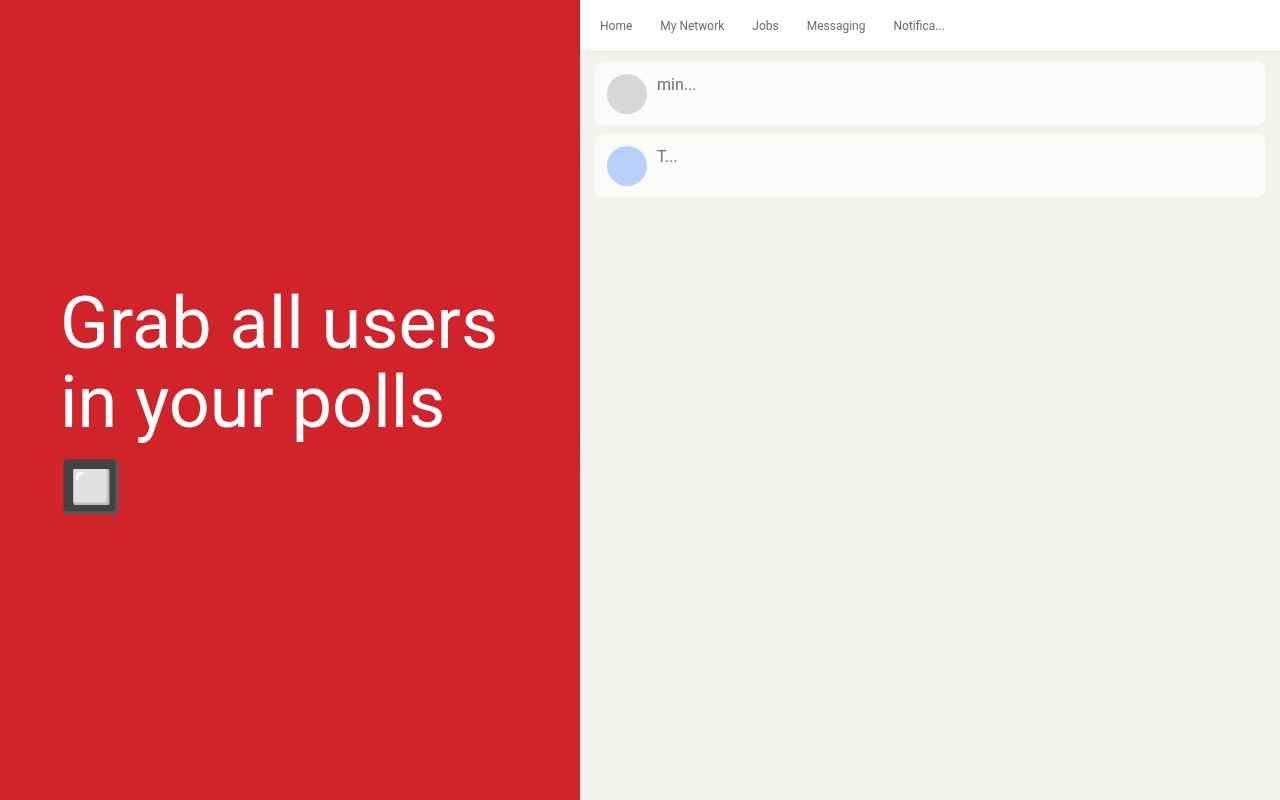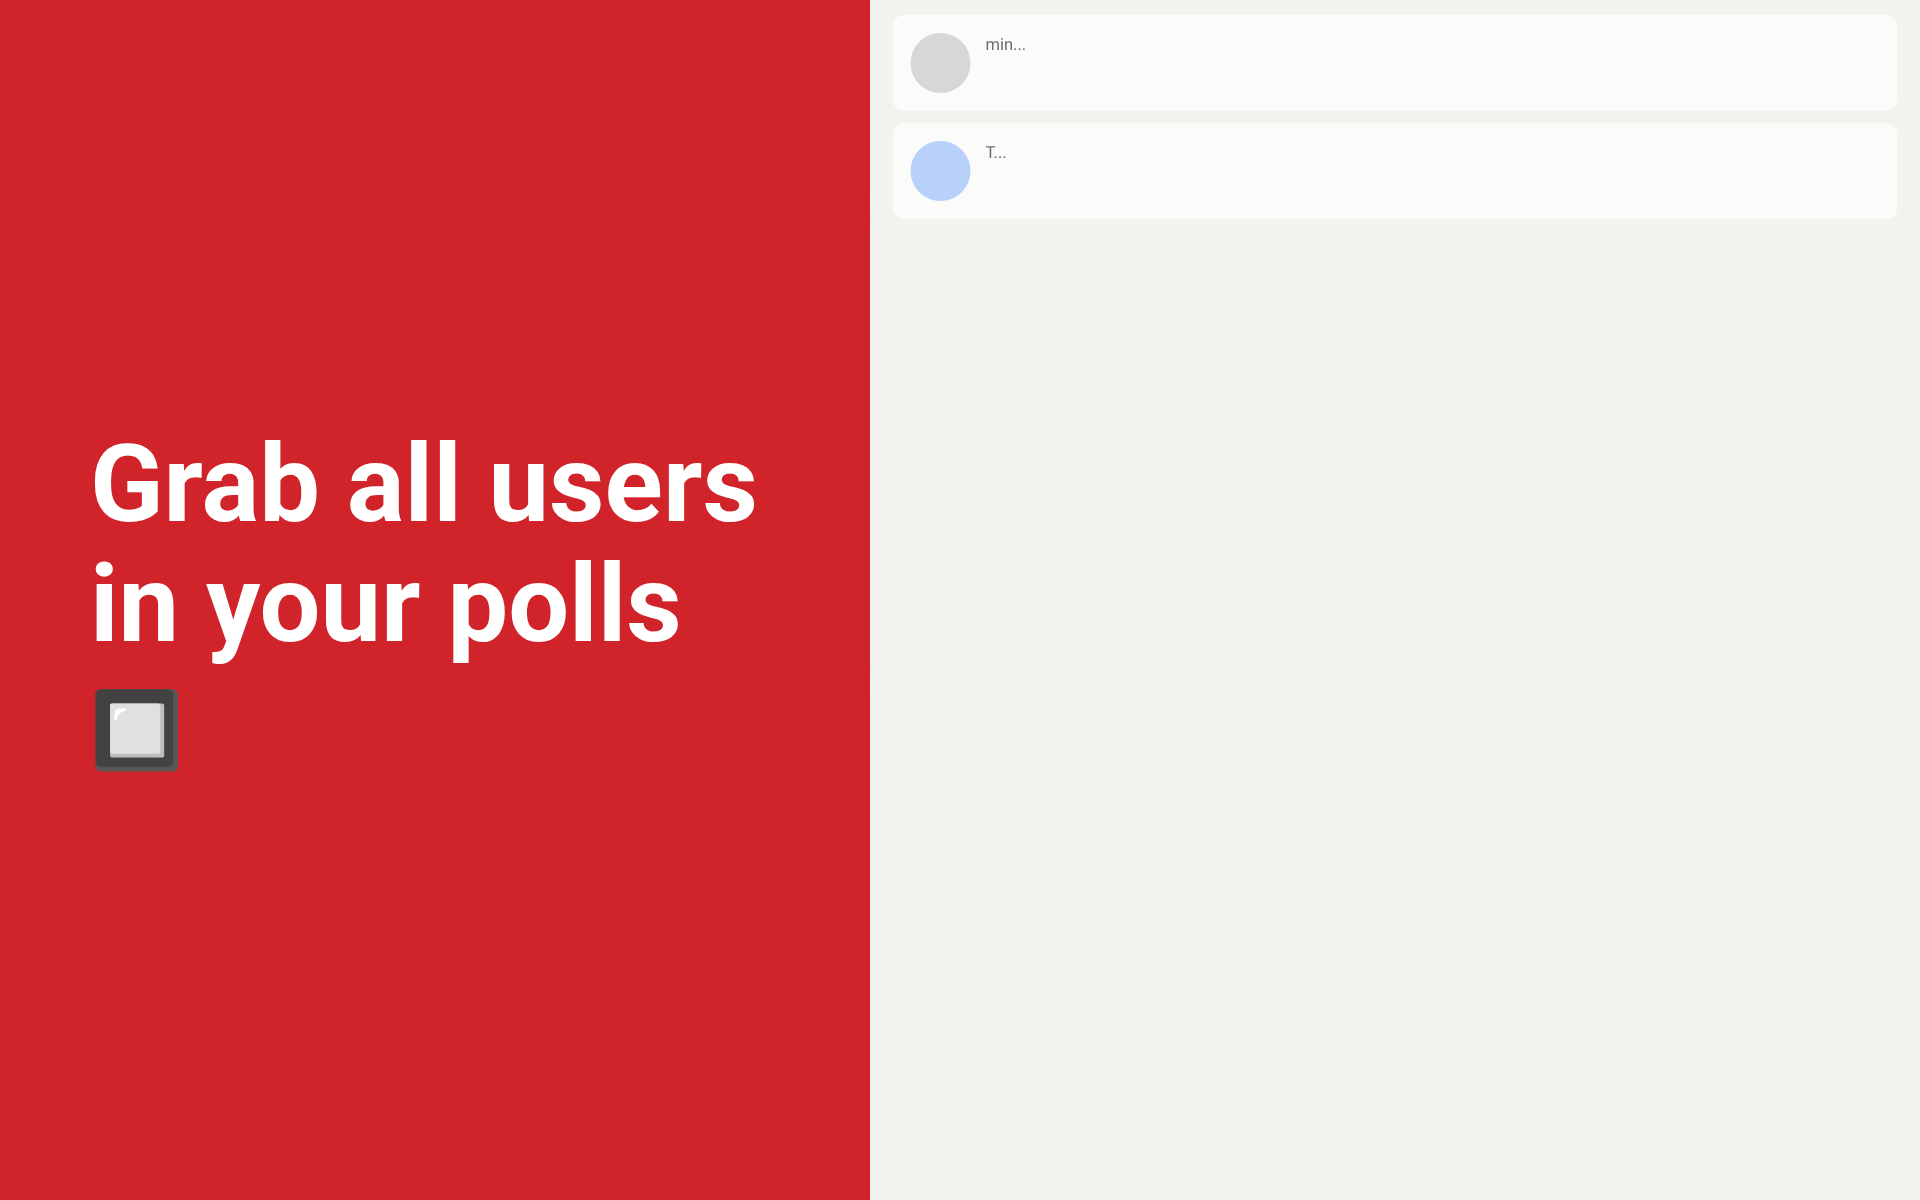--- a/index.html
+++ b/index.html
@@ -28,21 +28,21 @@
       height: 100%;
       display: flex;
       flex-direction: column;
       justify-content: center;
       padding: 60px 60px;
       z-index: 2;
     }
 
     .hero-title {
       font-size: 72px;
-      font-weight: 700;
+      font-weight: 400;
       color: #ffffff;
       line-height: 1.1;
       margin-bottom: 16px;
     }
 
     .hero-icon {
       font-size: 50px;
       color: #ffffff;
     }
 
@@ -95,21 +95,21 @@
 
     .avatar-small {
       width: 40px;
       height: 40px;
       border-radius: 50%;
       background: #ccc;
       flex-shrink: 0;
     }
 
     .post-text {
-      font-size: 11px;
+      font-size: 16px;
       color: #333;
       line-height: 1.4;
     }
 
     
     .modal {
       background: #fff;
       border-radius: 8px;
       width: 540px;
       max-height: 560px;
@@ -282,20 +282,37 @@
 
 <div class="hero-section">
   <h1 class="hero-title">
     Grab all users in your polls
   </h1>
   <div class="hero-icon">🔲</div>
 </div>
 
 <div class="linkedin-bg">
 
+  <div class="linkedin-nav">
+    <span class="nav-item">
+      <span>Home</span>
+    </span>
+    <span class="nav-item">
+      <span>My Network</span>
+    </span>
+    <span class="nav-item">
+      <span>Jobs</span>
+    </span>
+    <span class="nav-item">
+      <span>Messaging</span>
+    </span>
+    <span class="nav-item">
+      <span>Notifica...</span>
+    </span>
+  </div>
 
   <div class="linkedin-content">
     <div class="linkedin-post">
       <div class="avatar-small"></div>
       <div class="post-text">min...</div>
     </div>
     <div class="linkedin-post">
       <div class="avatar-small" style="background:#a0c4ff;"></div>
       <div class="post-text">T...</div>
     </div>

